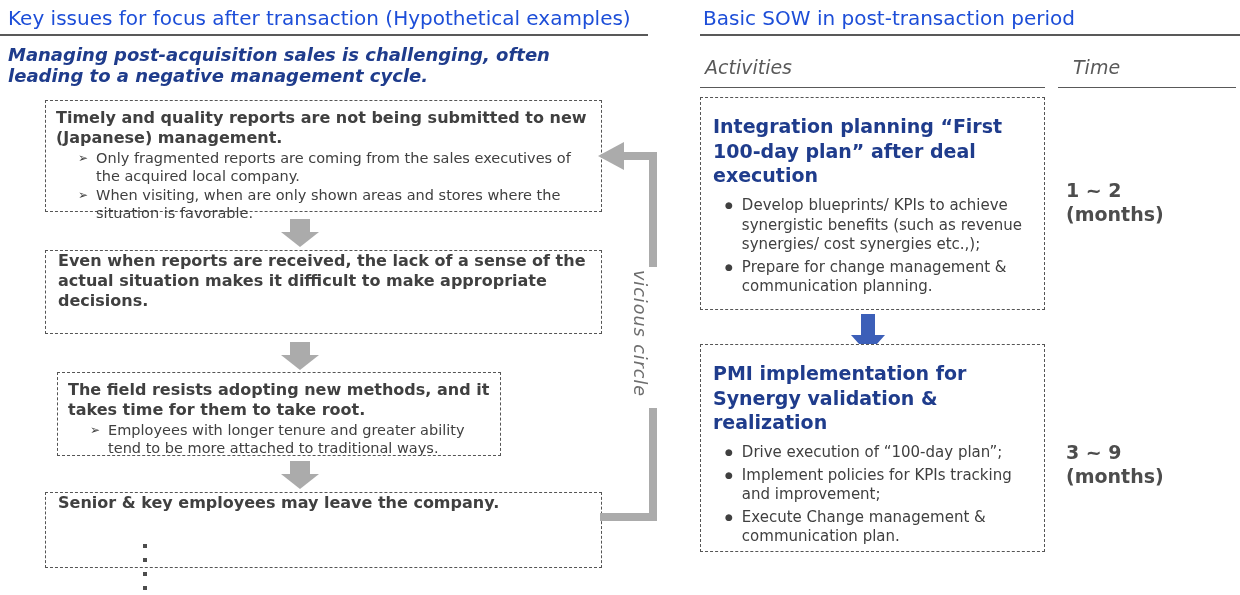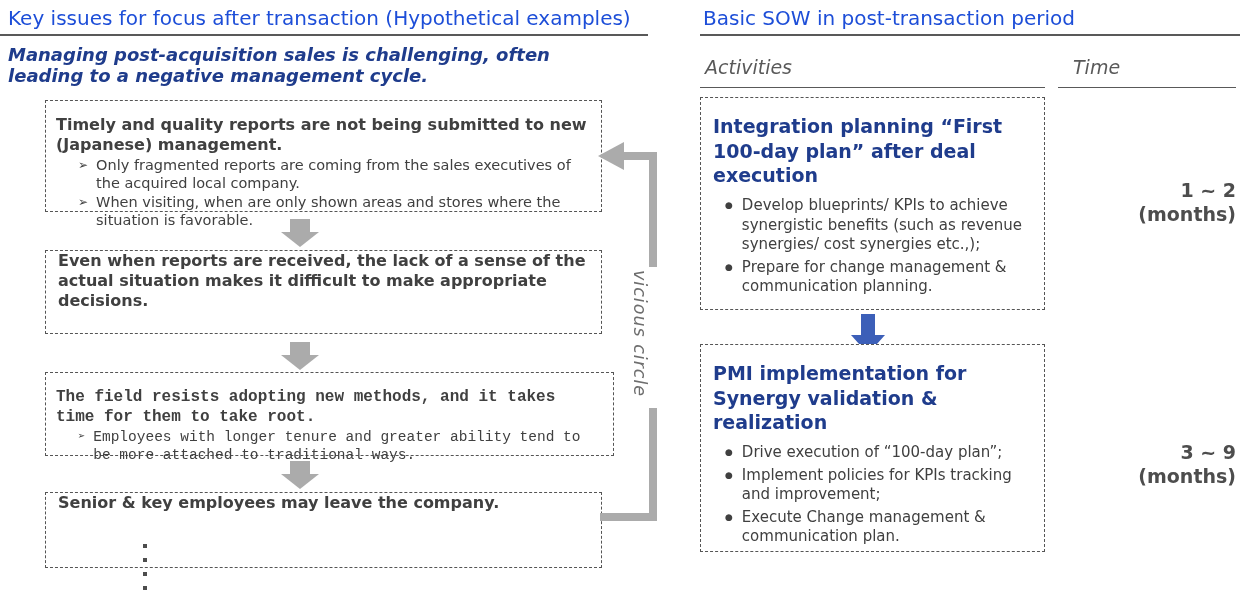--- a/index.html
+++ b/index.html
@@ -11,21 +11,21 @@
   .rule { position:absolute; height:0; border-top:2px solid #595959; }
   .thin-rule { position:absolute; height:0; border-top:1.5px solid #595959; }
   .subtitle {
     position:absolute; left:8px; top:44px; width:578px;
     font-weight:bold; font-style:italic; font-size:18px; line-height:1.18; color:#1F3C8C;
   }
   .col-hdr { position:absolute; font-style:italic; font-size:19px; color:#595959; white-space:nowrap; }
   .dbox {
     position:absolute; box-sizing:border-box; border:1px dashed #555555; background:#ffffff;
   }
-  .lbox { padding:14px 10px; }
+  .lbox { padding:7px 10px; }
   .lbox-title { font-weight:bold; font-size:16px; line-height:1.25; color:#404040; }
   .lrow { display:flex; font-size:14.5px; line-height:1.22; color:#404040; margin-top:2px; }
   .lmark { flex:0 0 auto; margin:0 8px 0 22px; font-size:12px; line-height:1.4; color:#404040; }
   .center-v { display:flex; align-items:flex-start; padding:0 10px 0 12px; }
   
   .garrow { position:absolute; width:38px; }
   .gstem { width:20px; height:13px; background:#ABABAB; margin:0 auto; }
   .ghead { width:0; height:0; border-left:19px solid transparent; border-right:19px solid transparent; border-top:15px solid #ABABAB; }
   
   .vbar { position:absolute; background:#ABABAB; }
@@ -35,21 +35,21 @@
     font-size:17.5px; color:#6e6e6e; letter-spacing:1px; white-space:nowrap;
   }
   
   .rbox { padding:16px 12px; }
   .rtitle { font-weight:bold; font-size:19px; line-height:1.3; color:#1F3C8C; margin-bottom:8px; }
   .rrow { display:flex; font-size:15px; line-height:1.3; color:#404040; margin-top:3px; }
   .rmark { flex:0 0 auto; margin:0 9px 0 12px; font-size:9px; line-height:2.1; color:#404040; }
   .barrow { position:absolute; width:34px; }
   .bstem { width:14px; height:21px; background:#3C5FB8; margin:0 auto; }
   .bhead { width:0; height:0; border-left:17px solid transparent; border-right:17px solid transparent; border-top:19px solid #3C5FB8; }
-  .time { position:absolute; width:170px; text-align:right; font-weight:bold; font-size:19px; line-height:1.25; color:#4d4d4d; }
+  .time { position:absolute; width:170px; text-align:left; font-weight:bold; font-size:19px; line-height:1.25; color:#4d4d4d; }
   .dots-v {
     position:absolute; width:4px;
     background-image:repeating-linear-gradient(to bottom, #4d4d4d 0 4px, transparent 4px 14px);
   }
 </style>
 </head>
 <body>
 
 <div class="canvas">
 
@@ -85,21 +85,21 @@
 
   <div class="dbox center-v" style="left:45px; top:250px; width:557px; height:84px;">
     <div class="lbox-title">Even when reports are received, the lack of a sense of the actual situation makes it difficult to make appropriate decisions.</div>
   </div>
 
   <div class="garrow" style="left:281px; top:342px;">
     <div class="gstem"></div>
     <div class="ghead"></div>
   </div>
 
-  <div class="dbox lbox" style="left:45px; top:372px; width:569px; height:84px;font-family:Liberation Mono, monospace;">
+  <div class="dbox lbox" style="left:57px; top:372px; width:444px; height:84px;">
     <div class="lbox-title">The field resists adopting new methods, and it takes time for them to take root.</div>
     <div class="lrow">
       <span class="lmark">➢</span>
       <span>Employees with longer tenure and greater ability tend to be more attached to traditional ways.</span>
     </div>
   </div>
 
   <div class="garrow" style="left:281px; top:461px;">
     <div class="gstem"></div>
     <div class="ghead"></div>

